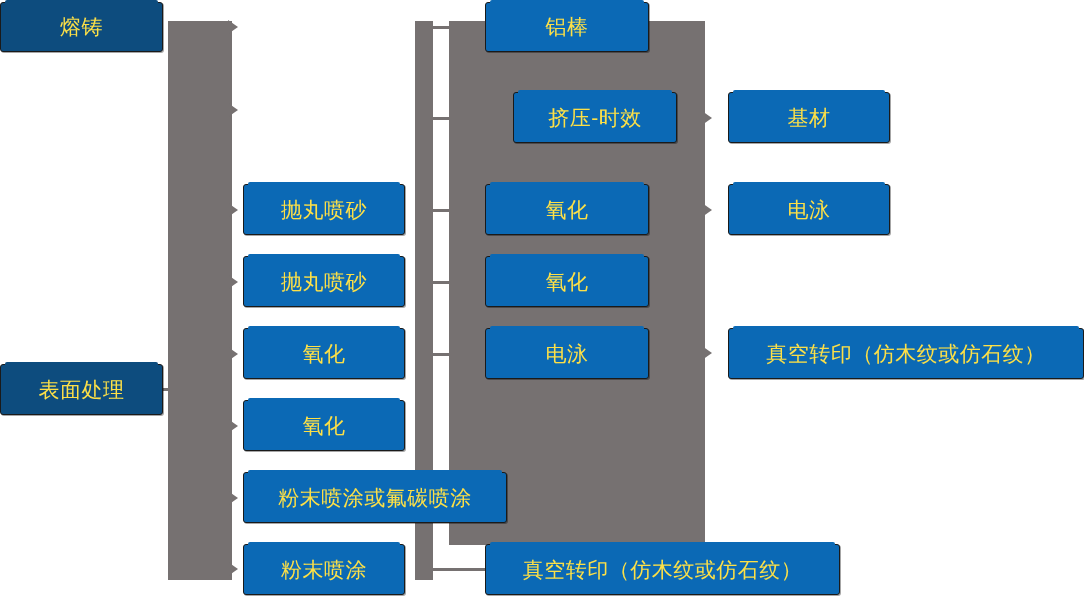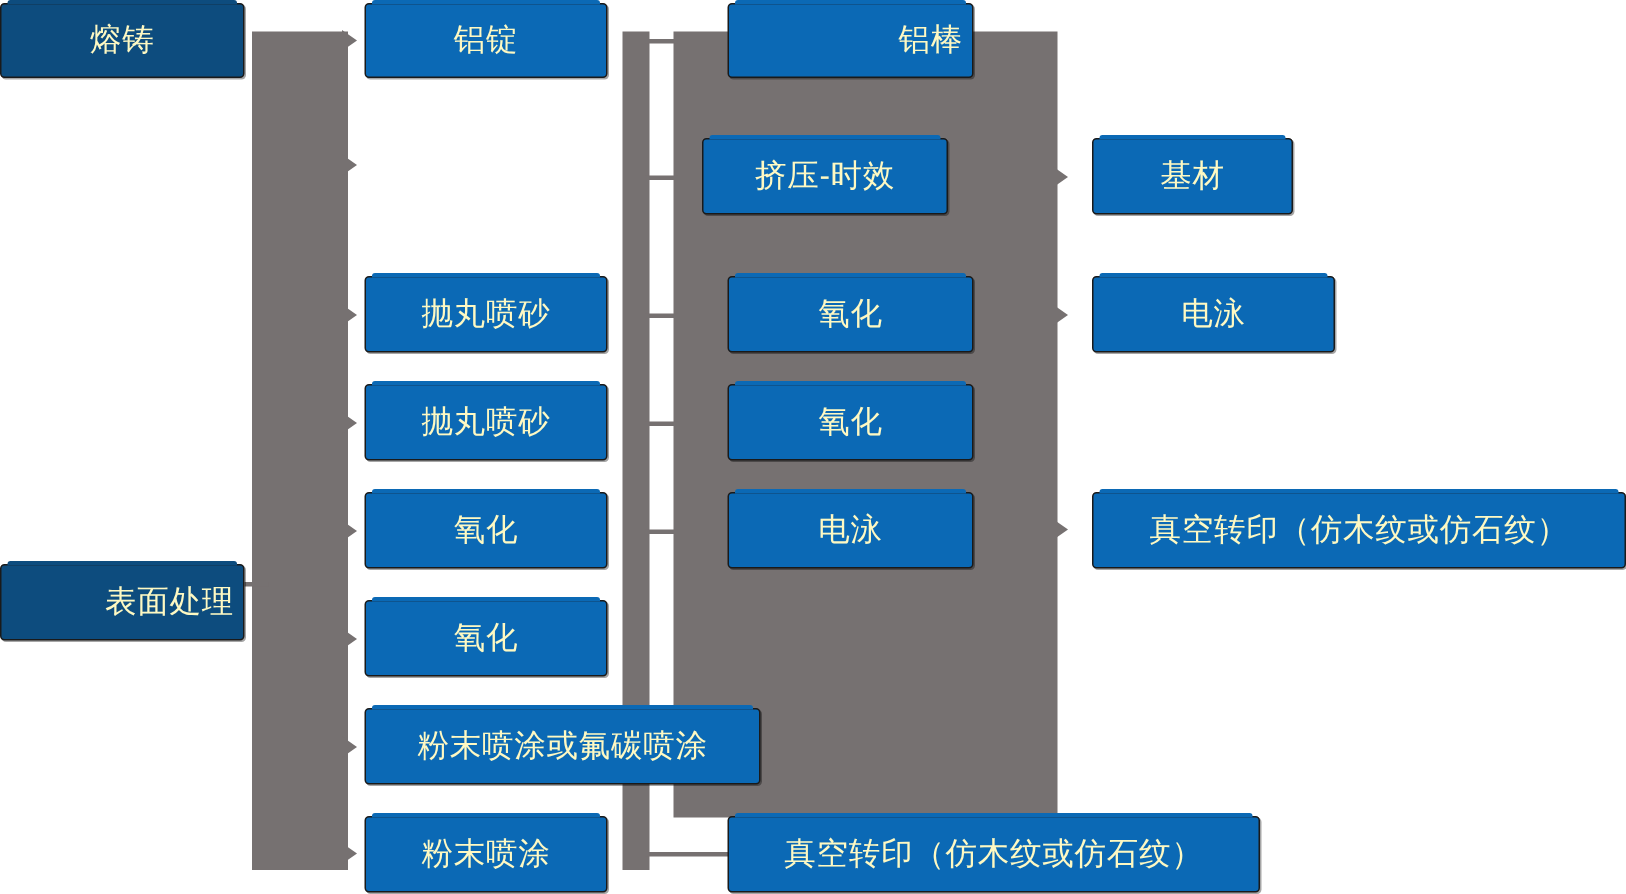--- a/index.html
+++ b/index.html
@@ -43,21 +43,21 @@
     height: 3px;
   }
 
   
   .box {
     position: absolute;
     box-sizing: border-box;
     display: flex;
     align-items: center;
     justify-content: center;
-    color: #fef9c3;
+    color: #fde047;
     font-size: 21px;
     line-height: 1.1;
     letter-spacing: 0.5px;
     border: 1px solid #1a1a1a;
     border-radius: 3px;
     white-space: nowrap;
     box-shadow: 1px 1px 0 rgba(0,0,0,0.35);
   }
   .box.dark {
     background: #0D4C7E;
@@ -115,29 +115,25 @@
   <div class="band-arrow" style="left:702px; top:111px;"></div>
   <div class="band-arrow" style="left:702px; top:203px;"></div>
   <div class="band-arrow" style="left:702px; top:346px;"></div>
 
   <div class="box dark" style="left:0px; top:2px; width:163px; height:50px;">
     <span class="cap"></span>
     <span class="lbl">熔铸</span>
   </div>
 
 
-  <div class="box dark" style="left:0px; top:376px; width:163px; height:51px;justify-content:flex-end;">
+  <div class="box dark" style="left:0px; top:364px; width:163px; height:51px;">
     <span class="cap"></span>
     <span class="lbl">表面处理</span>
   </div>
 
-  <div class="box bright" style="left:243px; top:2px; width:162px; height:50px;">
-    <span class="cap"></span>
-    <span class="lbl">铝锭</span>
-  </div>
 
 
   <div class="box bright" style="left:243px; top:184px; width:162px; height:51px;">
     <span class="cap"></span>
     <span class="lbl">抛丸喷砂</span>
   </div>
 
   <div class="box bright" style="left:243px; top:256px; width:162px; height:51px;">
     <span class="cap"></span>
     <span class="lbl">抛丸喷砂</span>
@@ -156,26 +152,26 @@
   <div class="box bright" style="left:243px; top:472px; width:264px; height:51px;">
     <span class="cap"></span>
     <span class="lbl">粉末喷涂或氟碳喷涂</span>
   </div>
 
   <div class="box bright" style="left:243px; top:544px; width:162px; height:51px;">
     <span class="cap"></span>
     <span class="lbl">粉末喷涂</span>
   </div>
 
-  <div class="box bright" style="left:485px; top:2px; width:164px; height:50px;justify-content:flex-end;">
+  <div class="box bright" style="left:485px; top:2px; width:164px; height:50px;">
     <span class="cap"></span>
     <span class="lbl">铝棒</span>
   </div>
 
-  <div class="box bright" style="left:468px; top:92px; width:164px; height:51px;">
+  <div class="box bright" style="left:513px; top:92px; width:164px; height:51px;">
     <span class="cap"></span>
     <span class="lbl">挤压-时效</span>
   </div>
 
   <div class="box bright" style="left:485px; top:184px; width:164px; height:51px;">
     <span class="cap"></span>
     <span class="lbl">氧化</span>
   </div>
 
   <div class="box bright" style="left:485px; top:256px; width:164px; height:51px;">
@@ -186,21 +182,21 @@
   <div class="box bright" style="left:485px; top:328px; width:164px; height:51px;">
     <span class="cap"></span>
     <span class="lbl">电泳</span>
   </div>
 
   <div class="box bright" style="left:485px; top:544px; width:355px; height:51px;">
     <span class="cap"></span>
     <span class="lbl">真空转印（仿木纹或仿石纹）</span>
   </div>
 
-  <div class="box bright" style="left:728px; top:92px; width:134px; height:51px;">
+  <div class="box bright" style="left:728px; top:92px; width:162px; height:51px;">
     <span class="cap"></span>
     <span class="lbl">基材</span>
   </div>
 
   <div class="box bright" style="left:728px; top:184px; width:162px; height:51px;">
     <span class="cap"></span>
     <span class="lbl">电泳</span>
   </div>
 
   <div class="box bright" style="left:728px; top:328px; width:356px; height:51px;">

